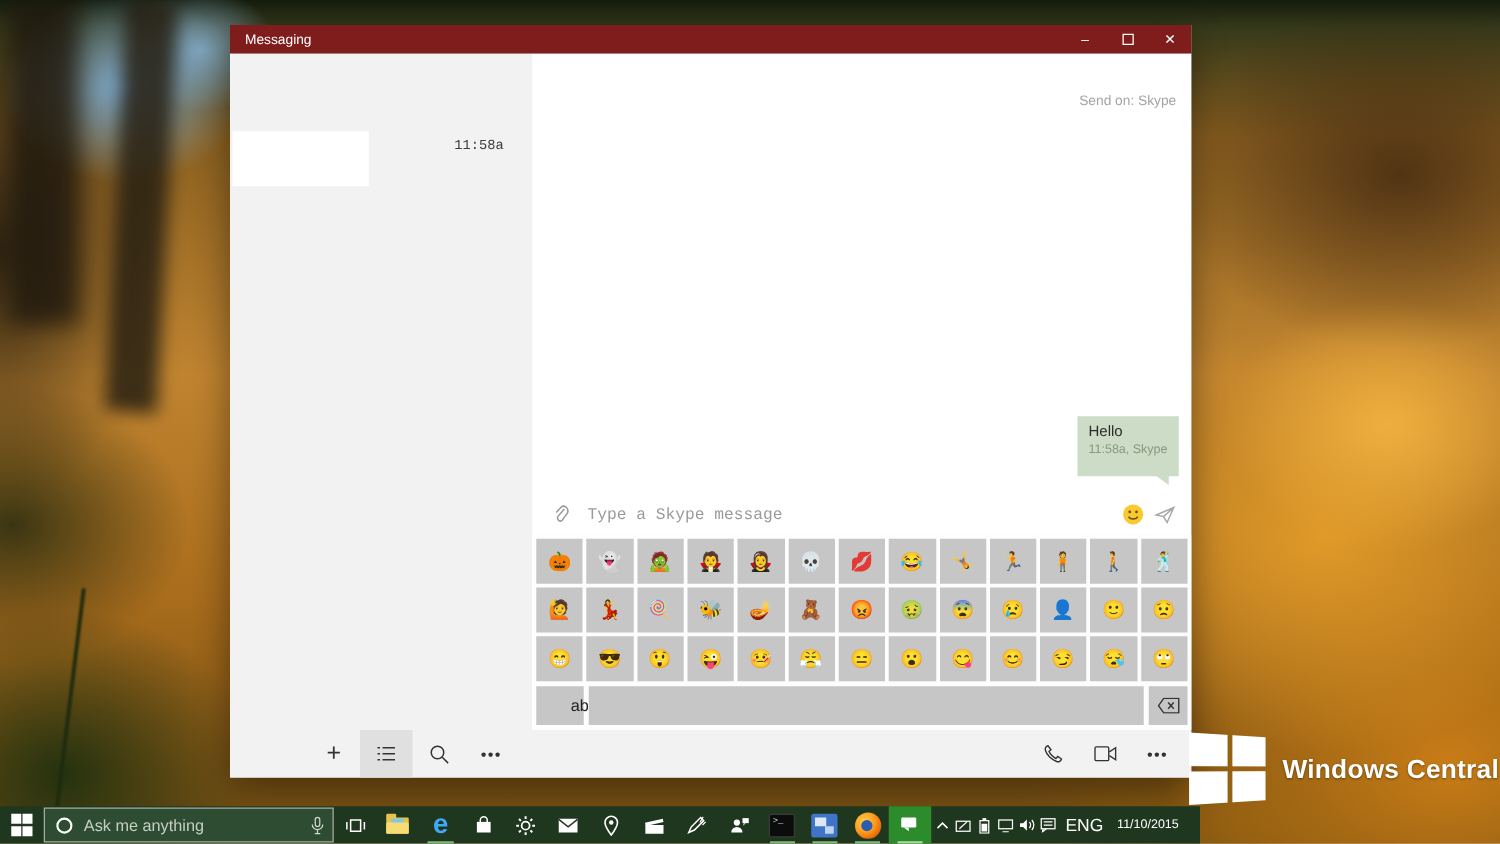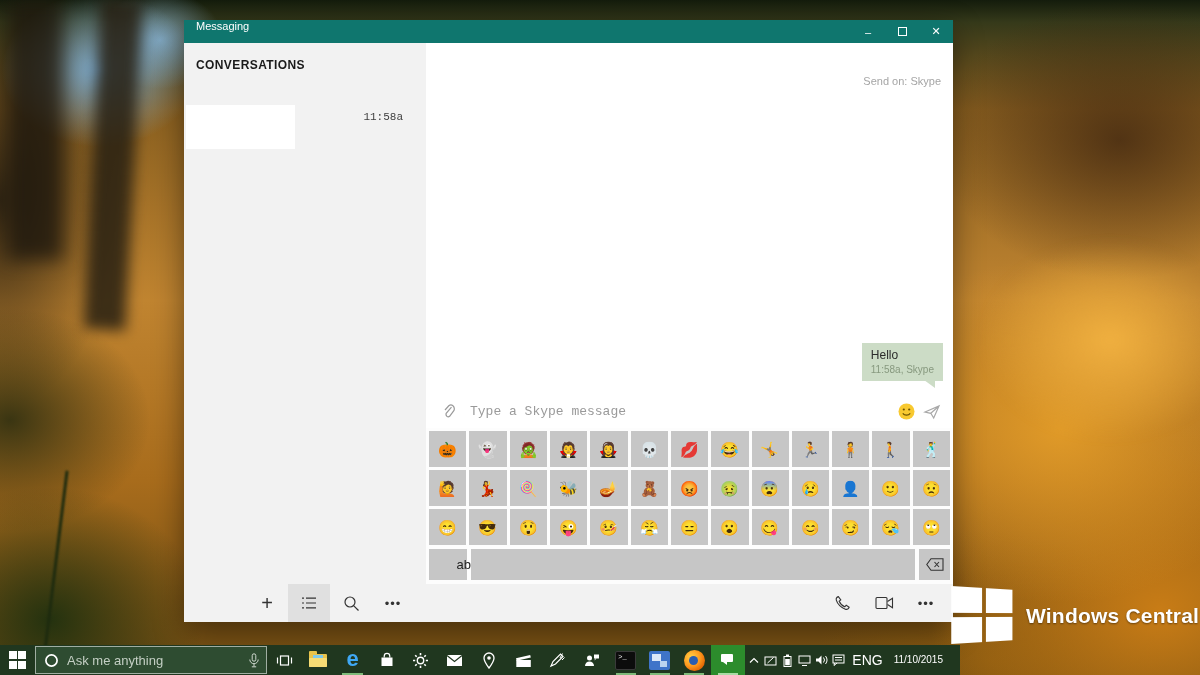--- a/index.html
+++ b/index.html
@@ -25,43 +25,43 @@
   .trunk-left2 { position:absolute; left:8px; top:0; width:55px; height:260px;
     background:rgba(30,24,14,.8); filter:blur(9px); }
   .stem { position:absolute; left:54px; top:470px; width:3px; height:190px;
     background:#1d2a0e; filter:blur(1px); transform:rotate(7deg); }
   .leafglow { position:absolute; right:-40px; top:240px; width:260px; height:200px; border-radius:50%;
     background:radial-gradient(#f0b040, transparent 70%); filter:blur(6px); }
 
   
   .window { position:absolute; left:184px; top:20px; width:769px; height:602px;
     background:#fff; box-shadow:0 10px 28px rgba(0,0,0,.45); }
-  .titlebar { position:absolute; left:0; top:0; right:0; height:23px; background:#0f766e;
-    display:flex; color:#fff; font-size:11px; }
+  .titlebar { position:absolute; left:0; top:0; right:0; height:23px; background:#7f1d1d;
+    display:flex; align-items:center; color:#fff; font-size:11px; }
   .titlebar .title { padding-left:12px; flex:1; }
   .caption-btns { display:flex; height:100%; }
   .cap-btn { width:34px; height:100%; display:flex; align-items:center; justify-content:center;
     color:#fff; font-size:11px; cursor:default; }
   .max-box { width:9px; height:9px; border:1px solid #fff; display:inline-block; }
 
   .win-body { position:absolute; left:0; top:23px; right:0; bottom:38px; display:flex; }
 
   
   .sidebar { width:242px; background:#f2f2f2; position:relative; }
   .conv-header { font-size:12px; font-weight:bold; color:#1a1a1a; letter-spacing:.4px;
     padding:15px 0 0 12px; }
   .conv-item { position:absolute; left:2px; top:62px; width:240px; height:44px; }
   .conv-blank { position:absolute; left:0; top:0; width:109px; height:44px; background:#fff; }
   .conv-time { position:absolute; right:23px; top:6px; font-size:11px; color:#3d3d3d;font-family:Liberation Mono, monospace; }
 
   
   .main { flex:1; display:flex; flex-direction:column; background:#fff; position:relative; }
   .chat-area { flex:1; position:relative; }
   .send-on { position:absolute; top:32px; right:12px; font-size:11px; color:#a5a5a5; }
-  .bubble { position:absolute; right:10px; bottom:14px; background:#ccdcc6; padding:5px 9px 6px 9px;
+  .bubble { position:absolute; right:10px; bottom:14px; background:#ccdcc6; padding:5px 9px 16px 9px;
     min-width:58px; }
   .bubble::after { content:""; position:absolute; right:8px; bottom:-7px; width:0; height:0;
     border-left:11px solid transparent; border-top:8px solid #ccdcc6; }
   .bubble .msg-text { font-size:12px; color:#2b2b2b; }
   .bubble .msg-meta { font-size:10px; color:#87997f; margin-top:2px; }
 
   .compose { height:33px; display:flex; align-items:center; padding:0 8px 0 10px; }
   .compose input { flex:1; border:none; outline:none; font-size:13px; color:#333;
     font-family:Liberation Mono, monospace; background:transparent; margin-left:8px; }
   .compose input::placeholder { color:#9a9a9a; }
@@ -164,21 +164,20 @@
         <div class="cap-btn">
             <span class="max-box"></span>
           </div>
         <div class="cap-btn">✕</div>
       </div>
     </div>
 
     <div class="win-body">
 
       <div class="sidebar">
-        <div class="conv-header">CONVERSATIONS</div>
         <div class="conv-item">
           <div class="conv-blank"></div>
           <div class="conv-time">11:58a</div>
         </div>
       </div>
 
       <div class="main">
         <div class="chat-area">
           <div class="send-on">Send on: Skype</div>
           <div class="bubble">

